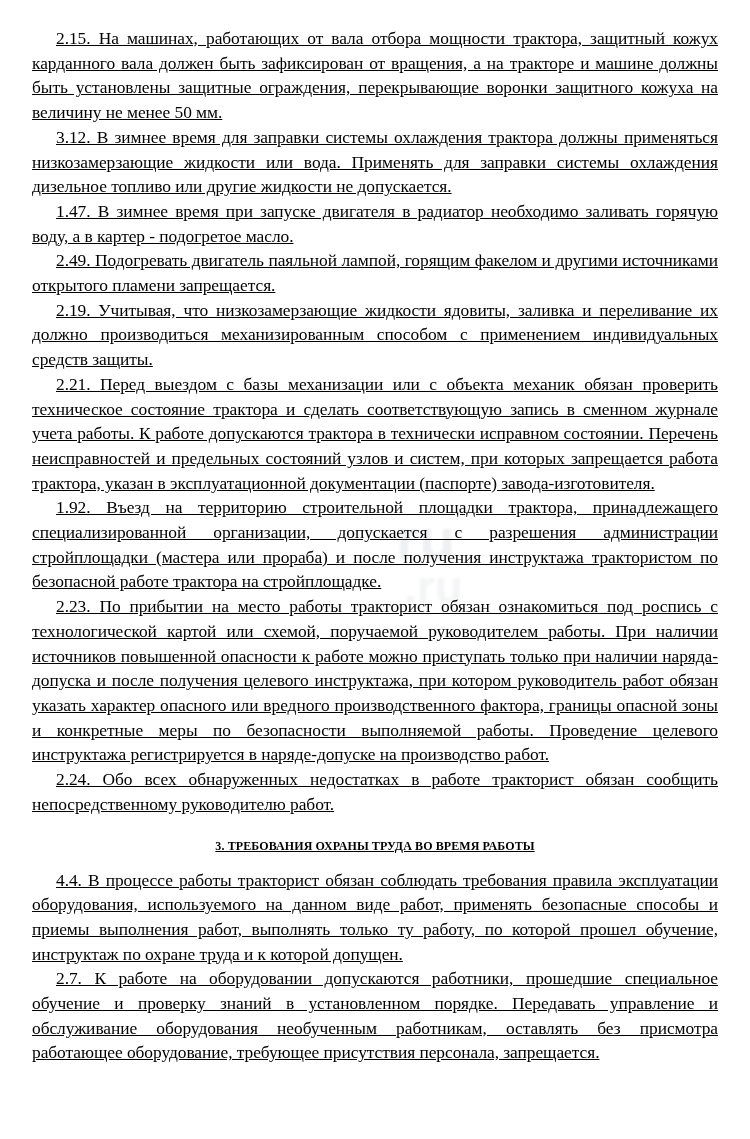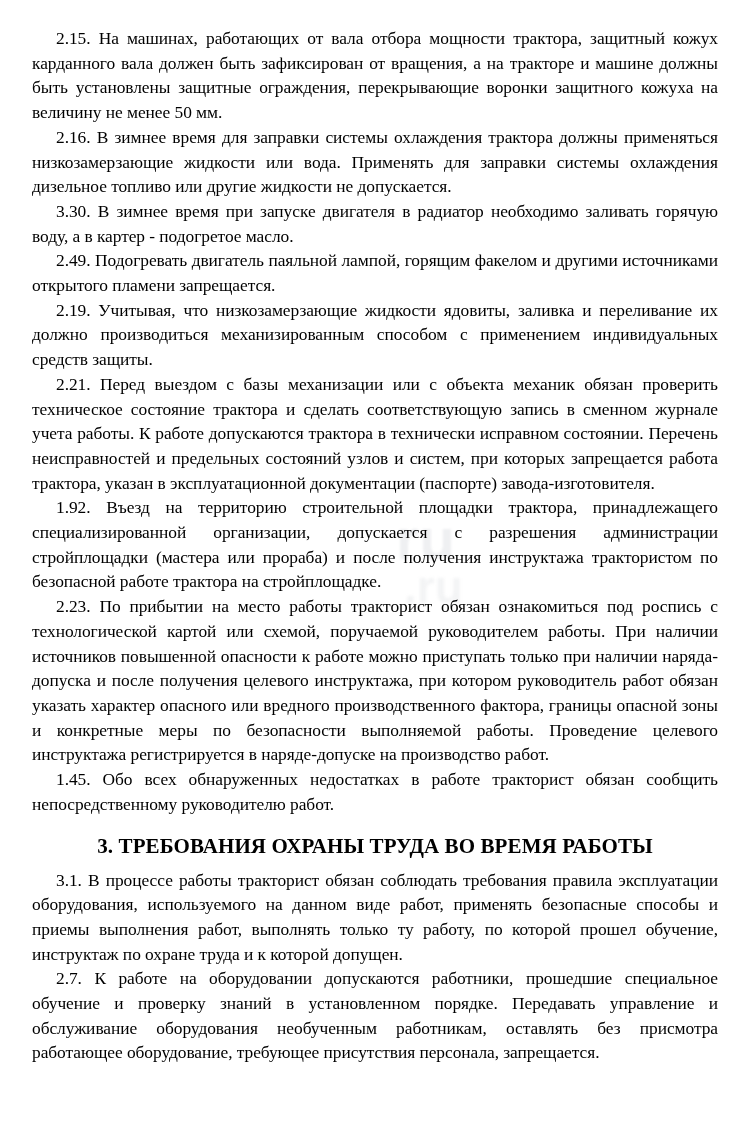--- a/index.html
+++ b/index.html
@@ -18,20 +18,21 @@
   }
 
   
   .page {
     position: relative;
     width: 750px;
     height: 1139px;
     box-sizing: border-box;
     padding: 26px 32px 0 32px;
     overflow: hidden;
+    text-decoration: underline;
   }
 
   
   .watermark {
     position: absolute;
     left: 396px;
     top: 505px;
     font-family: "Liberation Sans", "DejaVu Sans", sans-serif;
     font-size: 58px;
     font-weight: 700;
@@ -74,42 +75,42 @@
     letter-spacing: -0.05px;
     word-spacing: 0px;
     hyphens: none;
   }
 
   
   h2.section-heading {
     margin: 0;
     padding: 17px 0 10px 0;
     text-align: center;
-    font-size: 21px;
+    font-size: 12px;
     line-height: 24px;
     font-weight: 700;
     letter-spacing: 0.1px;
   }
 </style>
 </head>
 <body>
 
 <div class="page">
 
   <div class="watermark">ru</div>
   <div class="watermark-2">.ru</div>
 
   <div class="content">
       <p class="para">2.15. На машинах, работающих от вала отбора мощности трактора, защитный кожух карданного вала должен быть зафиксирован от вращения, а на тракторе и машине должны быть установлены защитные ограждения, перекрывающие воронки защитного кожуха на величину не менее 50 мм.</p>
-      <p class="para">2.16. В зимнее время для заправки системы охлаждения трактора должны применяться низкозамерзающие жидкости или вода. Применять для заправки системы охлаждения дизельное топливо или другие жидкости не допускается.</p>
-      <p class="para">3.30. В зимнее время при запуске двигателя в радиатор необходимо заливать горячую воду, а в картер - подогретое масло.</p>
+      <p class="para">3.12. В зимнее время для заправки системы охлаждения трактора должны применяться низкозамерзающие жидкости или вода. Применять для заправки системы охлаждения дизельное топливо или другие жидкости не допускается.</p>
+      <p class="para">1.47. В зимнее время при запуске двигателя в радиатор необходимо заливать горячую воду, а в картер - подогретое масло.</p>
       <p class="para">2.49. Подогревать двигатель паяльной лампой, горящим факелом и другими источниками открытого пламени запрещается.</p>
       <p class="para">2.19. Учитывая, что низкозамерзающие жидкости ядовиты, заливка и переливание их должно производиться механизированным способом с применением индивидуальных средств защиты.</p>
       <p class="para">2.21. Перед выездом с базы механизации или с объекта механик обязан проверить техническое состояние трактора и сделать соответствующую запись в сменном журнале учета работы. К работе допускаются трактора в технически исправном состоянии. Перечень неисправностей и предельных состояний узлов и систем, при которых запрещается работа трактора, указан в эксплуатационной документации (паспорте) завода-изготовителя.</p>
       <p class="para">1.92. Въезд на территорию строительной площадки трактора, принадлежащего специализированной организации, допускается с разрешения администрации стройплощадки (мастера или прораба) и после получения инструктажа трактористом по безопасной работе трактора на стройплощадке.</p>
       <p class="para">2.23. По прибытии на место работы тракторист обязан ознакомиться под роспись с технологической картой или схемой, поручаемой руководителем работы. При наличии источников повышенной опасности к работе можно приступать только при наличии наряда-допуска и после получения целевого инструктажа, при котором руководитель работ обязан указать характер опасного или вредного производственного фактора, границы опасной зоны и конкретные меры по безопасности выполняемой работы. Проведение целевого инструктажа регистрируется в наряде-допуске на производство работ.</p>
-      <p class="para">1.45. Обо всех обнаруженных недостатках в работе тракторист обязан сообщить непосредственному руководителю работ.</p>
+      <p class="para">2.24. Обо всех обнаруженных недостатках в работе тракторист обязан сообщить непосредственному руководителю работ.</p>
       <h2 class="section-heading">3. ТРЕБОВАНИЯ ОХРАНЫ ТРУДА ВО ВРЕМЯ РАБОТЫ</h2>
-      <p class="para">3.1. В процессе работы тракторист обязан соблюдать требования правила эксплуатации оборудования, используемого на данном виде работ, применять безопасные способы и приемы выполнения работ, выполнять только ту работу, по которой прошел обучение, инструктаж по охране труда и к которой допущен.</p>
+      <p class="para">4.4. В процессе работы тракторист обязан соблюдать требования правила эксплуатации оборудования, используемого на данном виде работ, применять безопасные способы и приемы выполнения работ, выполнять только ту работу, по которой прошел обучение, инструктаж по охране труда и к которой допущен.</p>
       <p class="para">2.7. К работе на оборудовании допускаются работники, прошедшие специальное обучение и проверку знаний в установленном порядке. Передавать управление и обслуживание оборудования необученным работникам, оставлять без присмотра работающее оборудование, требующее присутствия персонала, запрещается.</p>
     </div>
 
 </div>
 
 </body></html>

